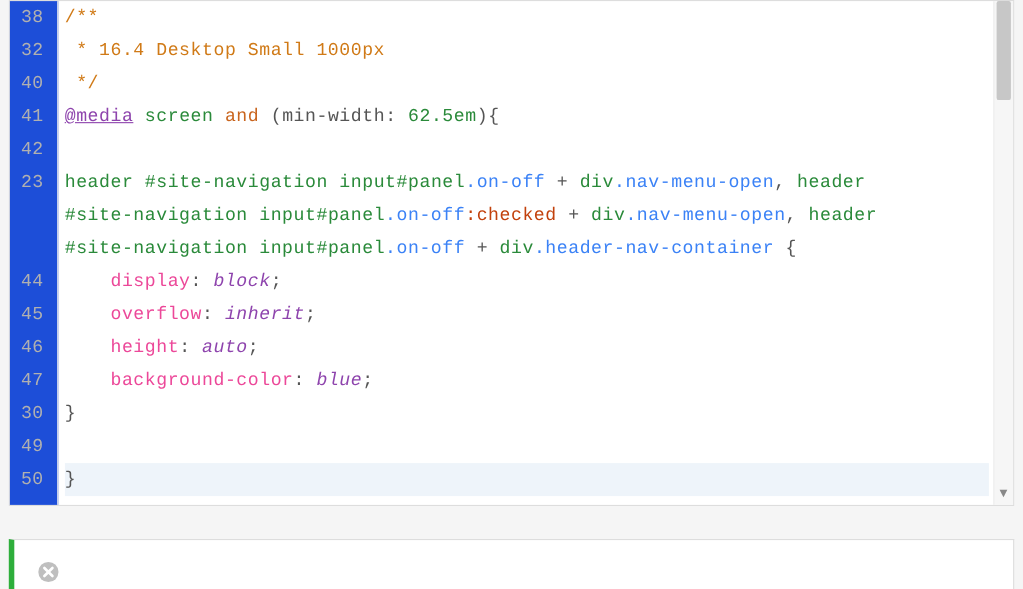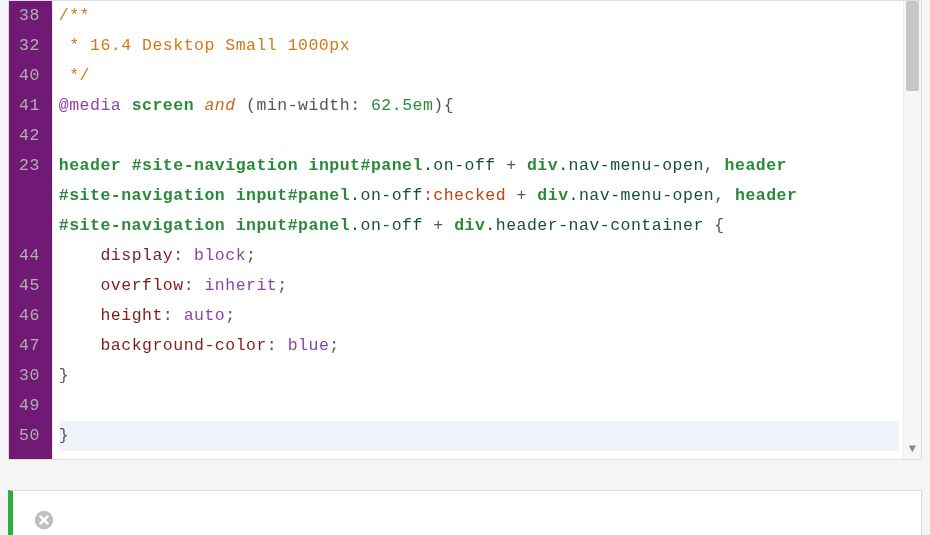--- a/index.html
+++ b/index.html
@@ -18,21 +18,21 @@
   .code-area {
     display: flex;
     position: relative;
   }
   .gutter {
     flex: 0 0 auto;
     padding: 0px 12px 8px 10px;
     text-align: right;
     color: #b0b0b0;
     user-select: none;
-    background: #701a75;
+    background: #1d4ed8;
     border-right: 1px solid #eee;
   }
   .gutter .ln { line-height: 30px; display: block; }
   .code {
     flex: 1 1 auto;
     padding: 0px 4px 8px 6px;
     white-space: pre;
     overflow: hidden;
   }
   .code .cl { line-height: 30px; display: block; }
@@ -50,30 +50,30 @@
     border-radius: 2px;
   }
   .scrollbar .arrow-down {
     position: absolute; bottom: 4px; left: 0; right: 0;
     text-align: center; color: #888;
     font-size: 12px; line-height: 12px;
   }
 
   
   .t-comment   { color: #d07a17; }
-  .t-atrule    { color: #8e44ad; }
+  .t-atrule    { color: #8e44ad; text-decoration: underline; }
   .t-plain     { color: #555; }
   .t-struct    { color: #555; }
-  .t-tag       { color: #2a8a3a; font-weight: bold; }
+  .t-tag       { color: #2a8a3a; }
   .t-number    { color: #2a8a3a; }
-  .t-prop      { color: #7f1d1d; }
-  .t-value     { color: #8e44ad; }
-  .t-class     { color: #14532d; }
+  .t-prop      { color: #ec4899; }
+  .t-value     { color: #8e44ad; font-style: italic; }
+  .t-class     { color: #3b82f6; }
   .t-pseudo    { color: #c2410c; }
-  .t-and       { color: #c9651e; font-style: italic; }
+  .t-and       { color: #c9651e; }
 
   .notice {
     margin: 30px 8px 8px 8px;
     border: 1px solid #ddd;
     border-left: 5px solid #2eae3b;
     box-shadow: 0 1px 2px rgba(0,0,0,0.05);
     background: #fff;
     padding: 18px 20px;
     display: flex;
     align-items: center;

